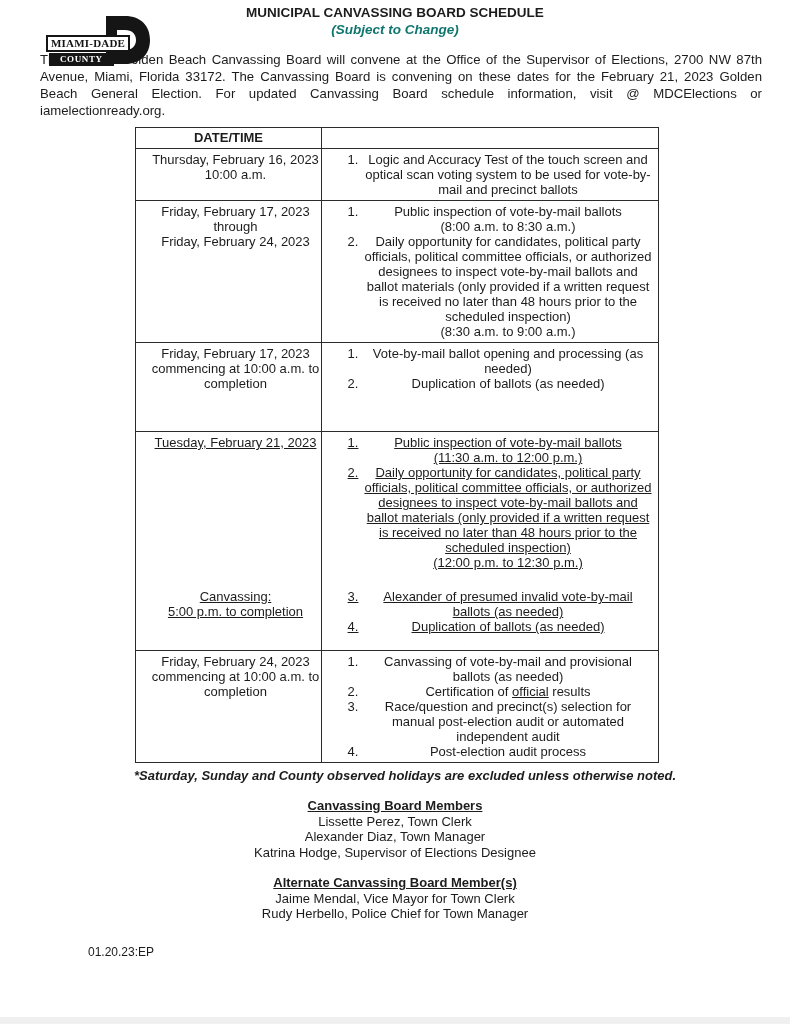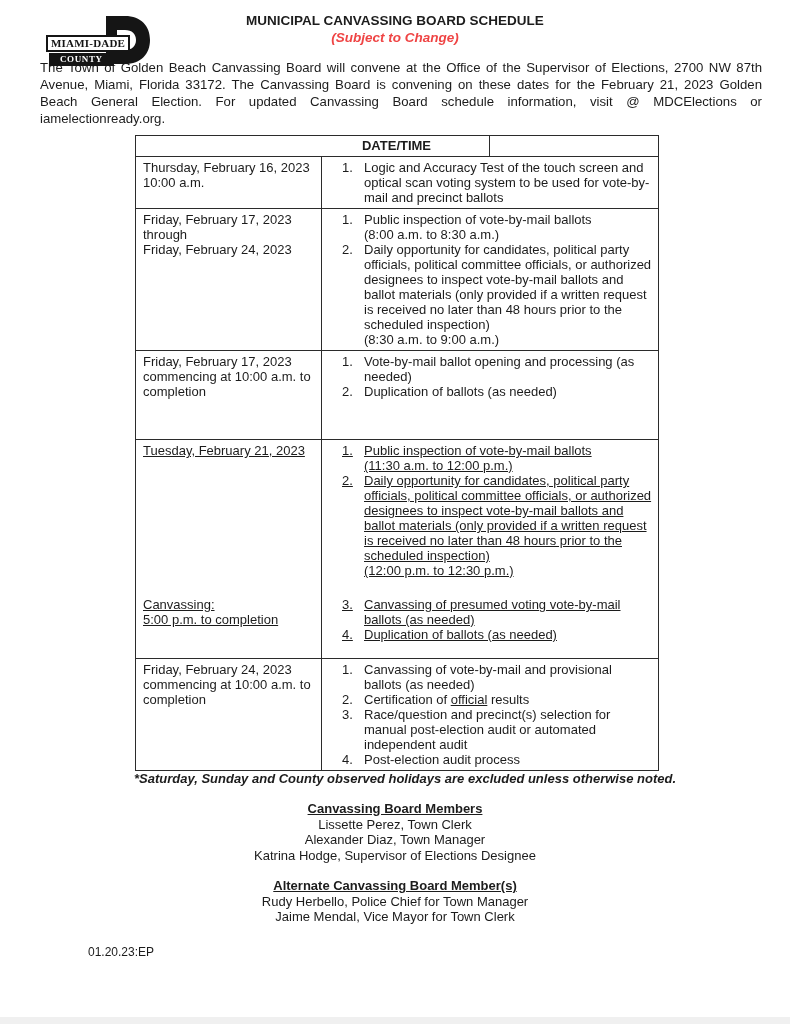--- a/index.html
+++ b/index.html
@@ -18,49 +18,49 @@
     font-size:11px; line-height:13px; padding:0 3px; letter-spacing:.2px;
     white-space:nowrap;
   }
   .logo-county {
     position:absolute; left:3px; top:38px; background:#151515; color:#ffffff;
     font-weight:bold; font-size:9px; line-height:11px; padding:1px 11px;
     letter-spacing:.6px; white-space:nowrap;
   }
 
   
-  .title-block { padding-top:12px; text-align:center; font-weight:bold;
+  .title-block { padding-top:4px; text-align:center; font-weight:bold;
     font-size:13.5px; line-height:17px; }
   .subject-line { font-style:italic; }
 
   
   .intro { margin:13px 28px 0 40px; font-size:13.2px; line-height:17px;
     text-align:justify; }
 
   
   .sched { margin:8px 0 0 135px; width:522px; border:1px solid #2b2b2b;
     font-size:13px; line-height:15px; }
-  .t-header { display:flex; font-weight:bold; line-height:20px; text-align:center;justify-content:center; }
+  .t-header { display:flex; font-weight:bold; line-height:20px; text-align:center; }
   .h-left { width:185px; flex:none; border-right:1px solid #2b2b2b; }
   .h-right { flex:1; }
-  .t-row { position:relative; border-top:1px solid #2b2b2b; }
+  .t-row { position:relative; border-top:1px solid #2b2b2b;text-align:center; }
   .t-row::before { content:""; position:absolute; left:185px; top:0; bottom:0;
     border-left:1px solid #2b2b2b; }
   .t-row.tall { min-height:88px; }
   .t-section { display:flex; }
   .t-section.gap { padding-bottom:13px;text-decoration:underline; }
   .t-left { width:185px; flex:none; padding:3px 5px 3px 7px; }
   .t-right { flex:1; padding:3px 6px 3px 9px; }
   .act { display:flex; }
   .act-num { flex:none; width:22px; }
   .act-body { flex:1; }
   .u { text-decoration:underline; }
 
   
-  .footnote { text-align:center; font-weight:bold;
+  .footnote { margin-top:5px; text-align:center; font-weight:bold;
     font-style:italic; font-size:13px;padding-left:20px; }
   .members { margin-top:15px; text-align:center; font-size:13px;
     line-height:15.5px; }
   .m-head { font-weight:bold; text-decoration:underline; }
   .m-head.alt { margin-top:15px; }
 
   .doccode { position:absolute; left:88px; top:945px; font-size:12px; }
   .bottombar { position:absolute; left:0; right:0; bottom:0; height:7px;
     background:#f0f0f0; }
 </style>
@@ -75,21 +75,21 @@
         <path fill="#151515" fill-rule="evenodd" d="M5 0 H24 C40 0 49 10 49 24 C49 38 40 48 24 48 H5 Z
              M16 14 H24 C31 14 35 18 35 24 C35 30 31 34 24 34 H16 Z"></path>
       </svg>
     </span>
     <span class="logo-name">MIAMI-DADE</span>
     <span class="logo-county">COUNTY</span>
   </div>
 
   <div class="title-block">
     <div>MUNICIPAL CANVASSING BOARD SCHEDULE</div>
-    <div class="subject-line" id="subject-line" style="color: #ef4444;">(Subject to Change)</div>
+    <div class="subject-line" id="subject-line" style="color: #0f766e;">(Subject to Change)</div>
   </div>
 
   <p class="intro">The Town of Golden Beach Canvassing Board will convene at the Office of the Supervisor of Elections, 2700 NW 87th Avenue, Miami, Florida 33172.  The Canvassing Board is convening on these dates for the February 21, 2023 Golden Beach General Election. For updated Canvassing Board schedule information, visit @ MDCElections or iamelectionready.org.</p>
 
   <div class="sched">
     <div class="t-header">
       <div class="h-left">DATE/TIME</div>
     </div>
     <div id="t-body">
         <div class="t-row">
@@ -161,21 +161,21 @@
             </div>
           </div>
           <div class="t-section gap">
             <div class="t-left">
               <div class="date-line">Canvassing:</div>
               <div class="date-line">5:00 p.m. to completion</div>
             </div>
             <div class="t-right">
               <div class="act">
                 <div class="act-num">3.</div>
-                <div class="act-body">Canvassing of presumed voting vote-by-mail ballots (as needed)</div>
+                <div class="act-body">Alexander of presumed invalid vote-by-mail ballots (as needed)</div>
               </div>
               <div class="act">
                 <div class="act-num">4.</div>
                 <div class="act-body">Duplication of ballots (as needed)</div>
               </div>
             </div>
           </div>
         </div>
         <div class="t-row">
           <div class="t-section">
@@ -211,21 +211,21 @@
 
   <div class="members">
     <div class="m-head">Canvassing Board Members</div>
     <div id="board-list">
         <div class="m-line">Lissette Perez, Town Clerk</div>
         <div class="m-line">Alexander Diaz, Town Manager</div>
         <div class="m-line">Katrina Hodge, Supervisor of Elections Designee</div>
       </div>
     <div class="m-head alt">Alternate Canvassing Board Member(s)</div>
     <div id="alt-list">
+        <div class="m-line">Jaime Mendal, Vice Mayor for Town Clerk</div>
         <div class="m-line">Rudy Herbello, Police Chief for Town Manager</div>
-        <div class="m-line">Jaime Mendal, Vice Mayor for Town Clerk</div>
       </div>
   </div>
 
   <div class="doccode">01.20.23:EP</div>
 
   <div class="bottombar"></div>
 </div>
 
 </body></html>

